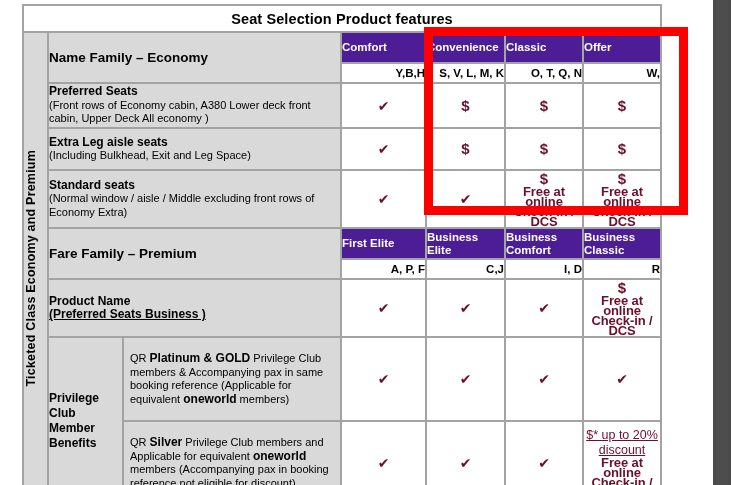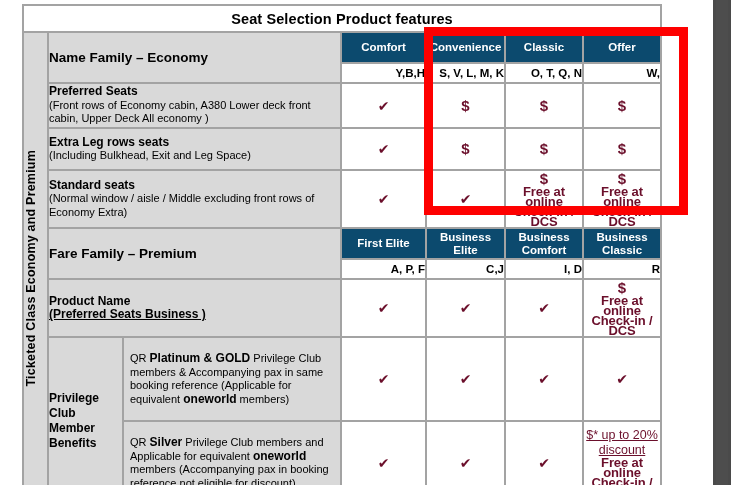--- a/index.html
+++ b/index.html
@@ -43,22 +43,22 @@
     font-weight:bold;font-size:12.5px;color:#000;
     white-space:nowrap;
     display:block;width:100%;text-align:center;
     letter-spacing:.2px;
   }
   .ffhdr{
     background:#d9d9d9;font-weight:bold;font-size:13.5px;color:#000;
     padding-left:10px;height:38px;
   }
   .maroon{
-    background:#0c4a6e;color:#fff;font-weight:bold;font-size:11.5px;
-    text-align:center;line-height:12.5px;padding:3px 1px;
+    background:#4c1d95;color:#fff;font-weight:bold;font-size:11.5px;
+    line-height:12.5px;padding:3px 1px;
   }
   .code{
     text-align:right;font-weight:bold;font-size:11.5px;color:#000;height:18px;
     background:#fff;
   }
   .feat{
     background:#d9d9d9;color:#000;font-size:11px;line-height:13.5px;
     padding:3px 4px 4px 8px;
   }
   .feat b{font-size:12px;}
@@ -137,21 +137,21 @@
       <td class="val">
             <span class="big">$</span>
           </td>
       <td class="val">
             <span class="big">$</span>
           </td>
     </tr>
 
     <tr>
       <td class="feat" colspan="2" style="height:40px">
-        <b>Extra Leg rows seats</b><br>
+        <b>Extra Leg aisle seats</b><br>
         <span>(Including Bulkhead, Exit and Leg Space)</span>
       </td>
       <td class="val">
             <span class="chk">✔</span>
           </td>
       <td class="val">
             <span class="big">$</span>
           </td>
       <td class="val">
             <span class="big">$</span>

